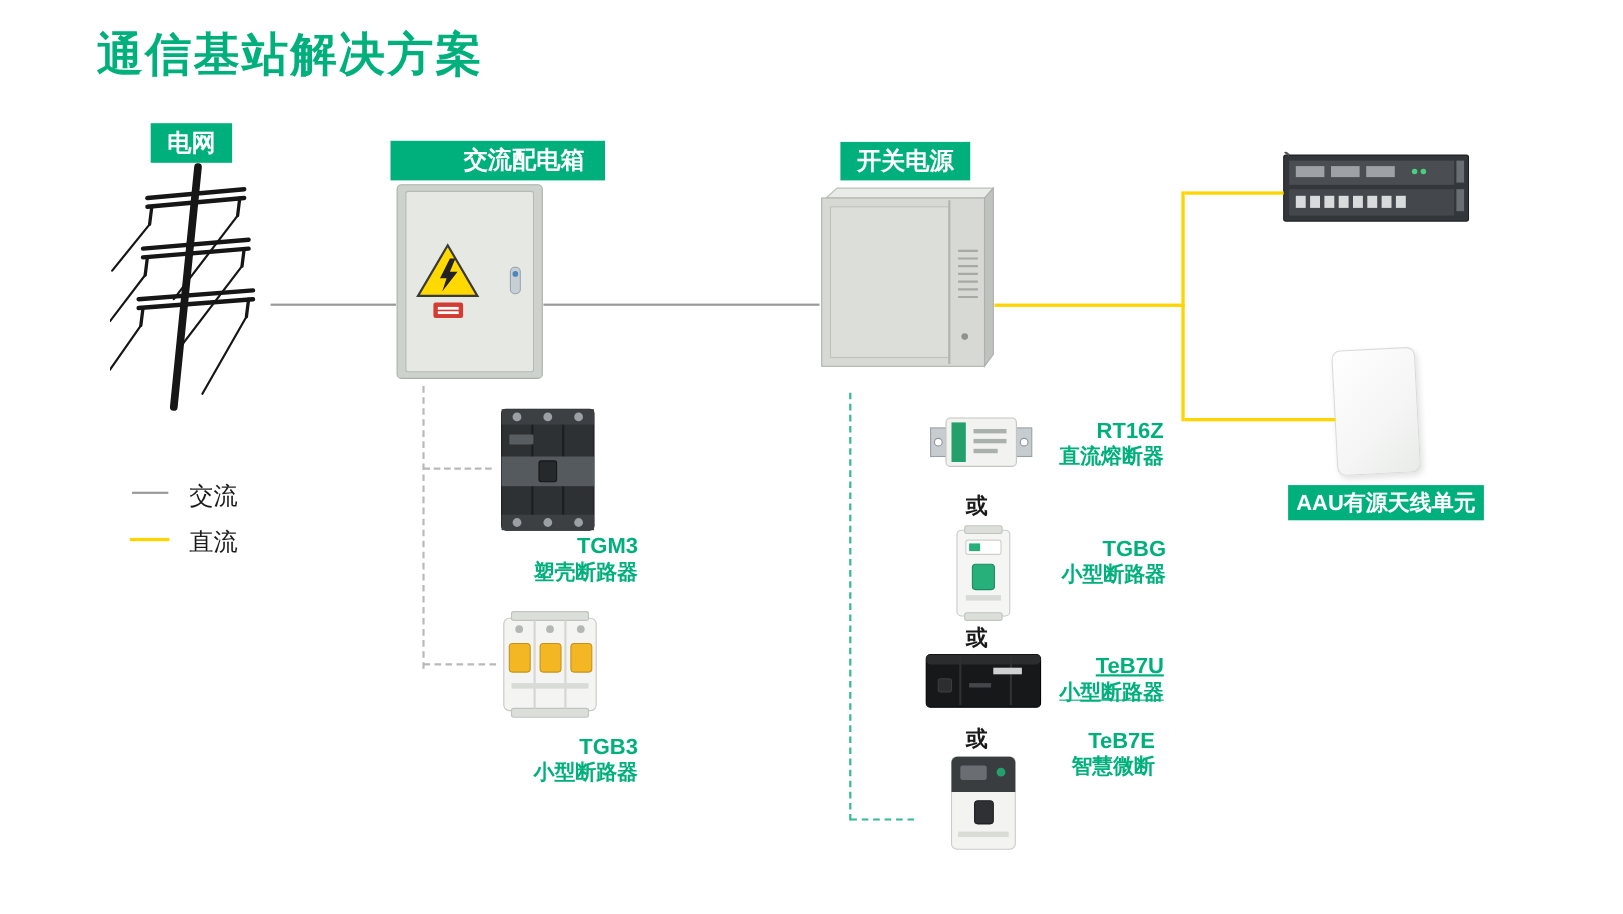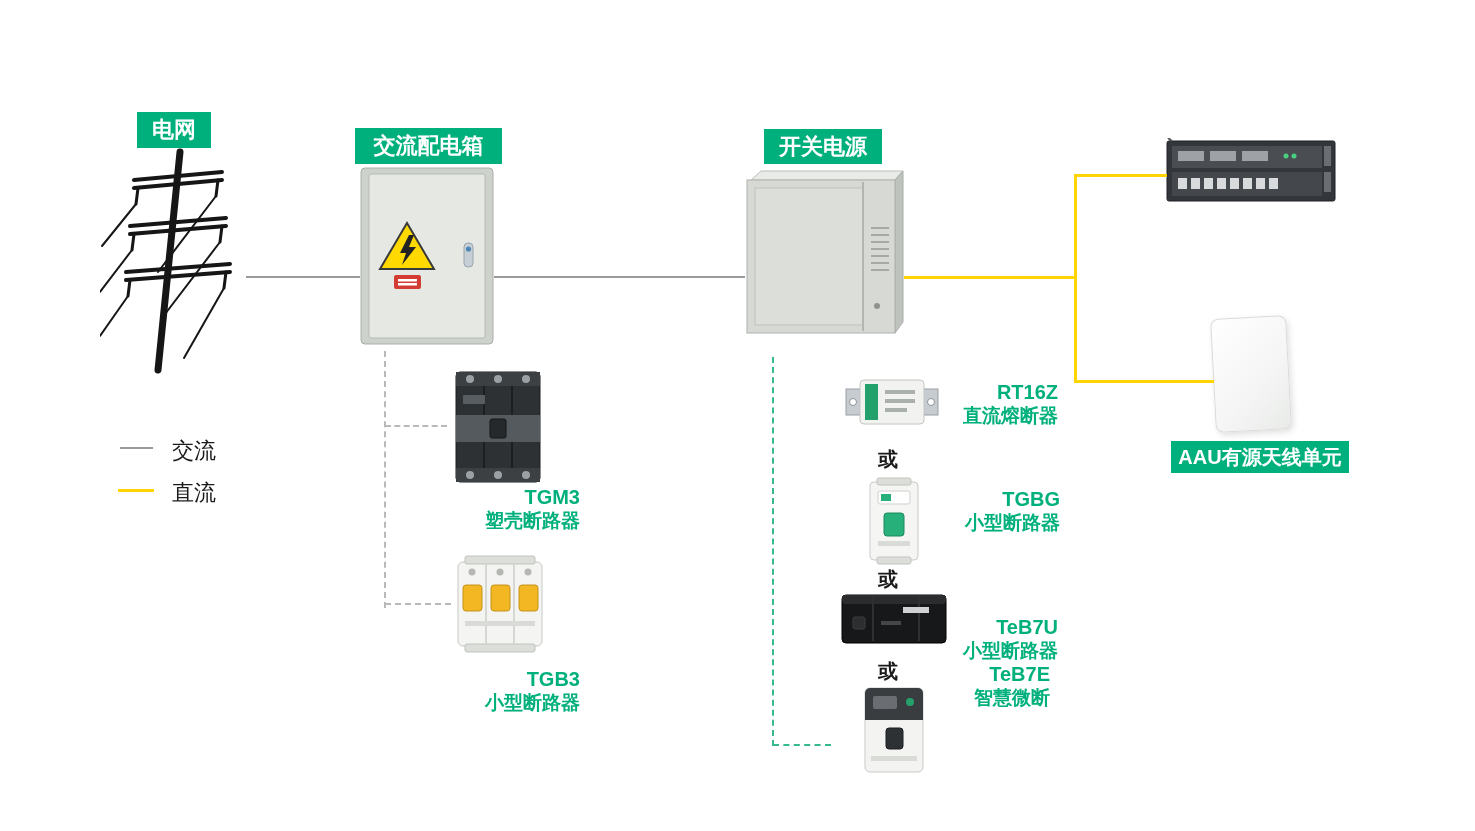--- a/index.html
+++ b/index.html
@@ -36,23 +36,24 @@
   .img{position:absolute;}
 
   .aau-box{position:absolute;border-radius:8px;background:linear-gradient(135deg,#ffffff 0%,#f4f5f4 60%,#e9ebe9 100%);
            border:1px solid #d9dbd8;box-shadow:2px 3px 6px rgba(0,0,0,.12);transform:rotate(-3deg);}
 </style>
 </head>
 <body>
 
 <div id="canvas">
 
+  <div class="title">通信基站解决方案</div>
 
   <div class="tag big" style="left:137px;top:112px;width:74px;height:36px;">电网</div>
-  <div class="tag big" style="left:355px;top:128px;width:147px;height:36px;">交流配电箱</div>
+  <div class="tag big" style="left:355px;top:128px;width:147px;height:36px;padding-left:48px;">交流配电箱</div>
   <div class="tag big" style="left:764px;top:129px;width:118px;height:35px;">开关电源</div>
   <div class="tag small" style="left:1171px;top:441px;width:178px;height:32px;">AAU有源天线单元</div>
 
   <svg class="img" style="left:100px;top:146px;" width="140" height="228" viewBox="0 0 140 228">
     <g stroke="#161616" fill="none" stroke-linecap="round">
       <line x1="80" y1="6" x2="58" y2="224" stroke-width="7"></line>
       <line x1="34" y1="34" x2="122" y2="26" stroke-width="4"></line>
       <line x1="34" y1="42" x2="122" y2="34" stroke-width="4"></line>
       <line x1="30" y1="80" x2="126" y2="72" stroke-width="4"></line>
       <line x1="30" y1="88" x2="126" y2="80" stroke-width="4"></line>
@@ -227,21 +228,21 @@
 
   <svg class="img" style="left:841px;top:587px;" width="106" height="62" viewBox="0 0 106 62">
     <rect x="1" y="8" width="104" height="48" rx="4" fill="#17181a" stroke="#000"></rect>
     <rect x="1" y="8" width="104" height="9" rx="4" fill="#2a2c2e"></rect>
     <line x1="32" y1="10" x2="32" y2="54" stroke="#2e3032" stroke-width="2"></line>
     <line x1="78" y1="10" x2="78" y2="54" stroke="#2e3032" stroke-width="2"></line>
     <rect x="62" y="20" width="26" height="6" fill="#cfd1d3"></rect>
     <rect x="12" y="30" width="12" height="12" rx="2" fill="#2c2e30" stroke="#3a3c3e"></rect>
     <rect x="40" y="34" width="20" height="4" fill="#44464a"></rect>
   </svg>
-  <div class="comp-label" style="left:928px;top:616px;width:130px;">
+  <div class="comp-label" style="left:928px;top:595px;width:130px;text-decoration:underline;">
     <div class="n">TeB7U</div>
     <div class="d">小型断路器</div>
   </div>
 
   <div class="or" style="left:866px;top:658px;">或</div>
 
   <svg class="img" style="left:856px;top:686px;" width="76" height="88" viewBox="0 0 76 88">
     <rect x="9" y="2" width="58" height="84" rx="5" fill="#f3f4f2" stroke="#c8cbc7"></rect>
     <path d="M9 7 a5 5 0 0 1 5-5 h48 a5 5 0 0 1 5 5 v27 h-58 z" fill="#3a3d40"></path>
     <rect x="17" y="10" width="24" height="13" rx="2" fill="#6a6e72"></rect>

